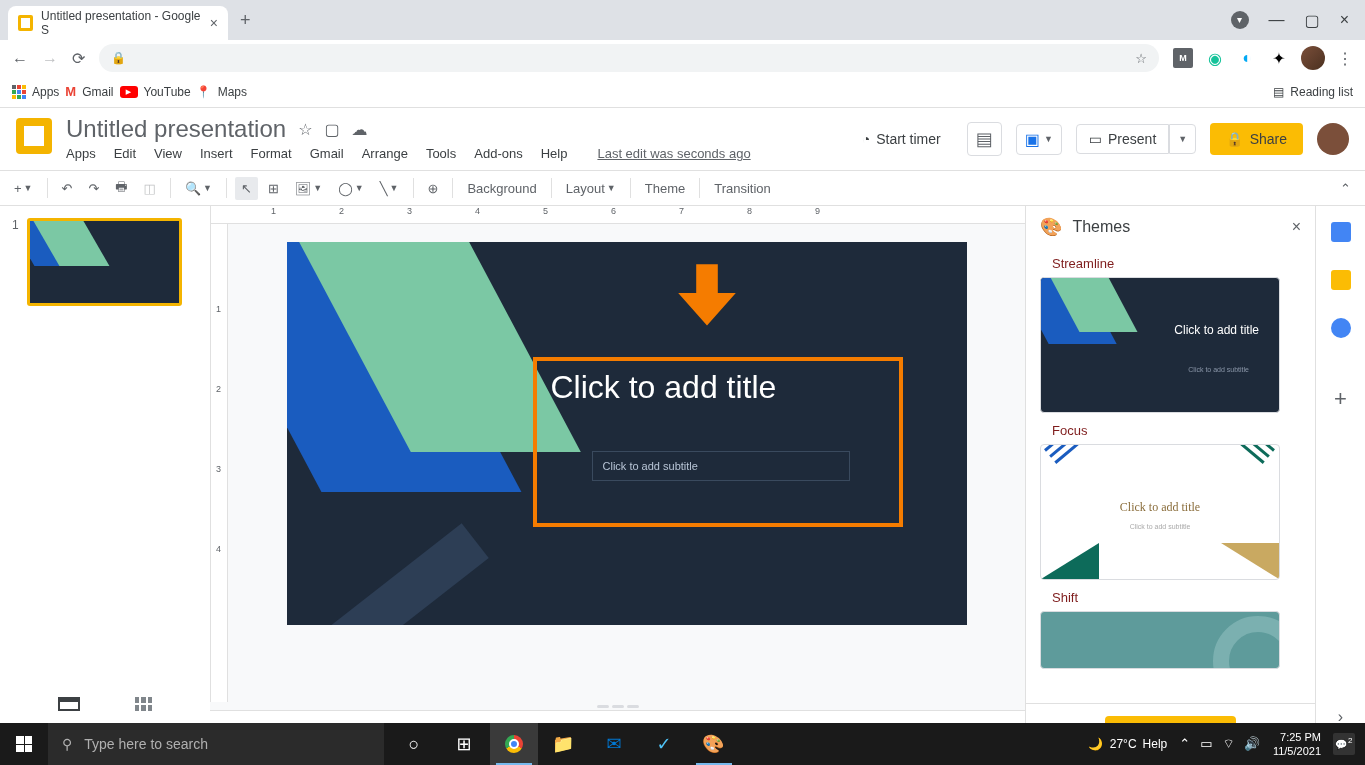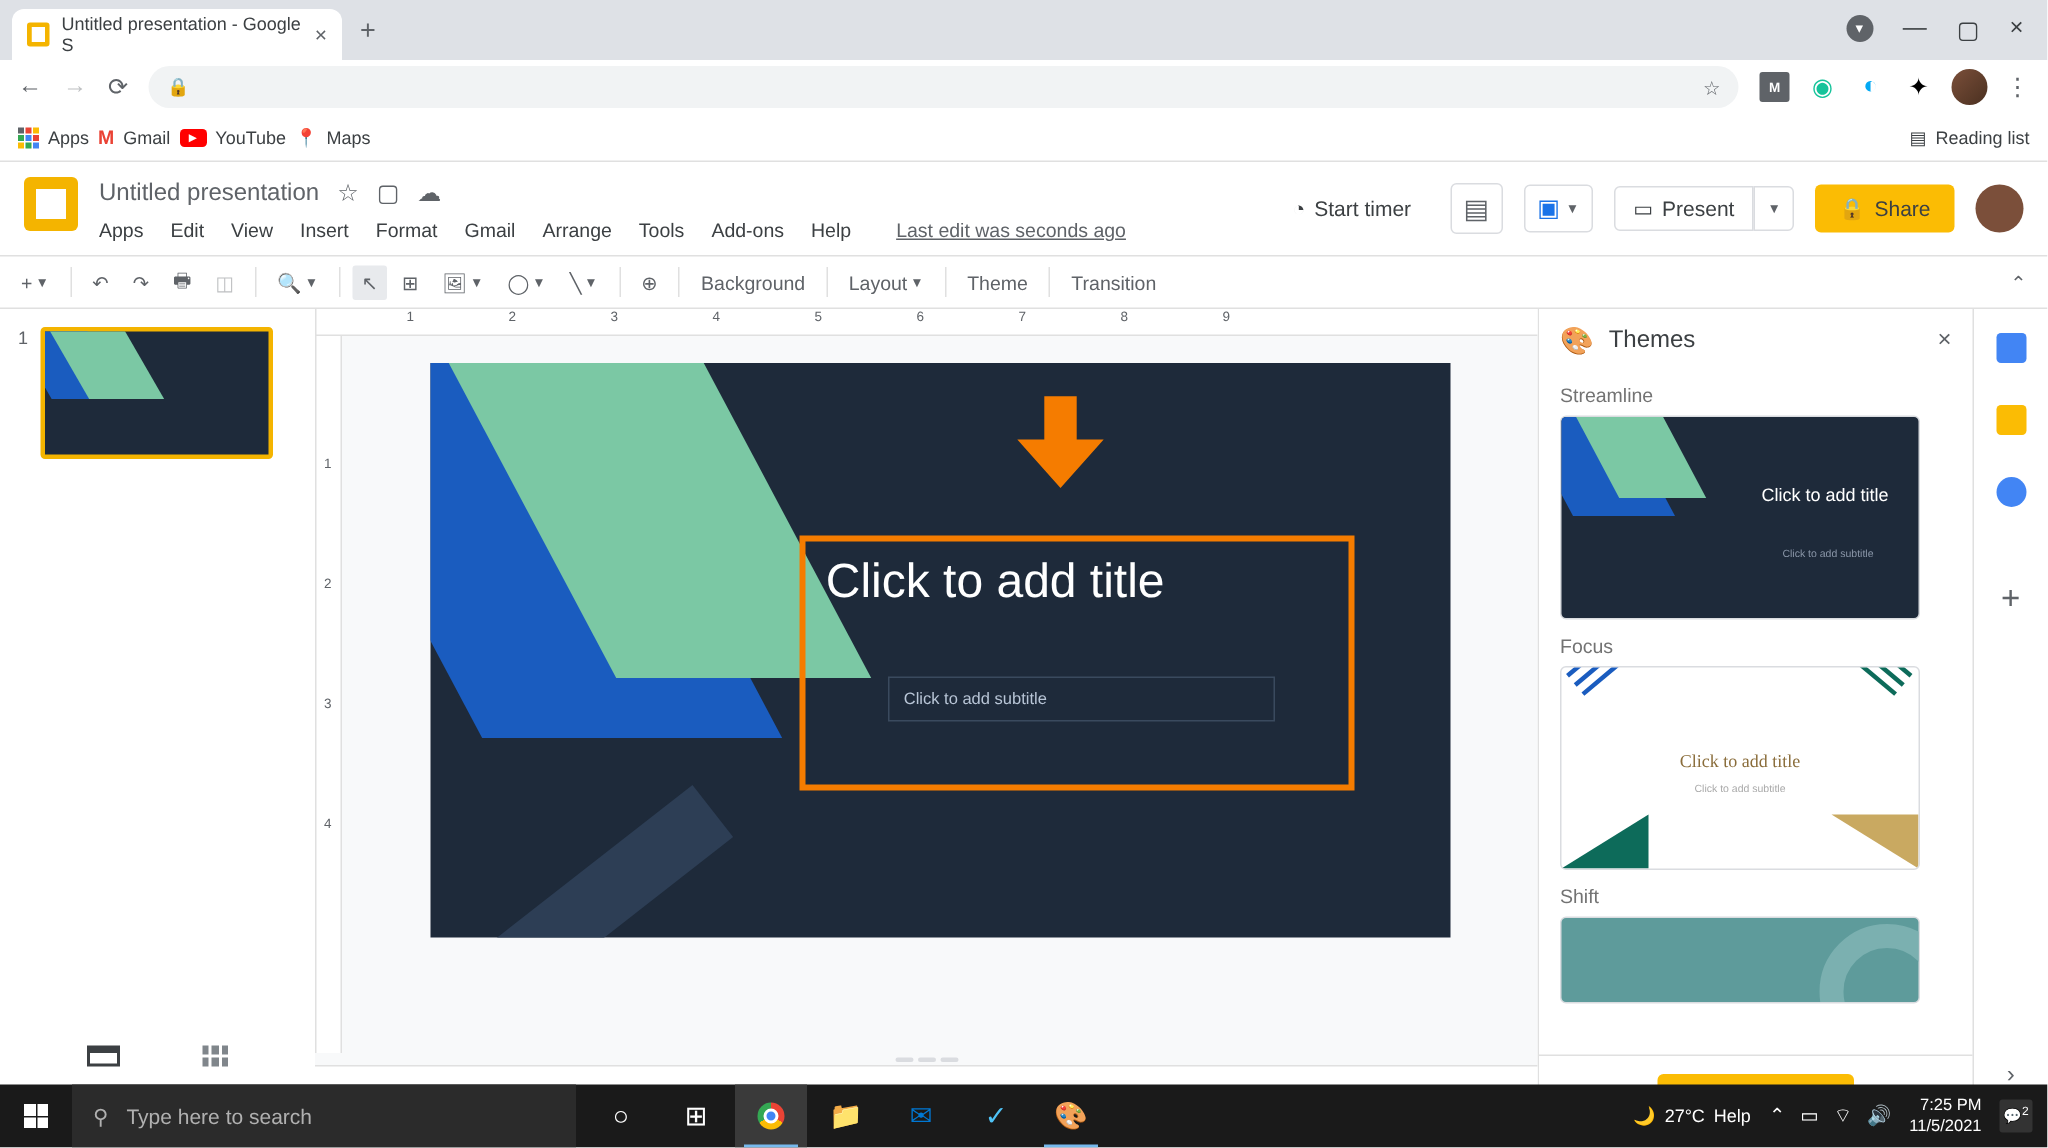--- a/index.html
+++ b/index.html
@@ -28,21 +28,21 @@
 .bm-apps { width: 14px; height: 14px; display: grid; grid-template-columns: repeat(3,1fr); gap: 1px; }
 .bm-apps span { background: #5f6368; }
 .bm-reading { margin-left: auto; }
 
 
 .slides-header { height: 62px; display: flex; align-items: flex-start; padding: 8px 16px 0; }
 .slides-logo { width: 36px; height: 36px; background: #f4b400; border-radius: 4px; position: relative; margin-right: 14px; margin-top: 2px; flex-shrink: 0; }
 .slides-logo::after { content: ''; position: absolute; inset: 8px; background: #fff; }
 .header-main { flex: 1; }
 .title-row { display: flex; align-items: center; gap: 12px; height: 26px; }
-.doc-title { font-size: 16px; color: #5f6368; }
+.doc-title { font-size: 24px; color: #5f6368; }
 .title-icon { color: #5f6368; font-size: 16px; cursor: pointer; }
 .menu-row { display: flex; gap: 18px; font-size: 13px; color: #3c4043; margin-top: 4px; }
 .menu-item { cursor: pointer; }
 .last-edit { color: #5f6368; text-decoration: underline; margin-left: 12px; }
 .header-right { display: flex; align-items: center; gap: 14px; margin-top: 6px; }
 .header-btn { display: flex; align-items: center; gap: 6px; padding: 6px 12px; border: 1px solid #dadce0; border-radius: 4px; font-size: 14px; color: #3c4043; background: #fff; cursor: pointer; }
 .header-btn.start-timer { border: none; }
 .present-group { display: flex; }
 .present-arrow { border-left: 1px solid #dadce0; padding: 6px 8px; }
 .share-btn { background: #fbbc04; border: none; font-weight: 500; padding: 8px 16px; }
@@ -85,21 +85,21 @@
 .drag-handle span { width: 12px; height: 3px; border-radius: 2px; background: #dadce0; }
 .speaker-notes { height: 54px; background: #fff; border-top: 1px solid #e0e0e0; padding: 14px 22px; color: #80868b; font-size: 14px; display: flex; align-items: center; }
 .explore-badge { position: absolute; right: 30px; bottom: 6px; width: 28px; height: 28px; background: #fff; border: 1px solid #dadce0; border-radius: 4px; display: flex; align-items: center; justify-content: center; color: #5f6368; }
 
 
 .themes-panel { width: 290px; border-left: 1px solid #e0e0e0; background: #fff; display: flex; flex-direction: column; }
 .themes-header { display: flex; align-items: center; gap: 10px; padding: 10px 14px; font-size: 16px; color: #3c4043; font-weight: 500; }
 .palette-icon { color: #f4b400; font-size: 18px; }
 .themes-close { margin-left: auto; color: #5f6368; cursor: pointer; font-size: 16px; }
 .themes-list { flex: 1; overflow-y: auto; padding: 0 14px; }
-.theme-name { font-size: 13px; color: #737373; margin: 8px 0 6px; }
+.theme-name { font-size: 13px; color: #7f1d1d; margin: 8px 12px 6px; }
 .theme-preview { width: 240px; height: 136px; border: 1px solid #dadce0; border-radius: 4px; position: relative; overflow: hidden; margin-bottom: 10px; cursor: pointer; }
 .theme-preview.streamline { background: #1e2a3a; }
 .tp-shape-b { position: absolute; left: -12px; top: -8px; width: 68px; height: 74px; background: #1a5cbf; transform: skewX(28deg); }
 .tp-shape-g { position: absolute; left: 22px; top: -8px; width: 58px; height: 62px; background: #7bc8a4; transform: skewX(28deg); }
 .tp-title { position: absolute; right: 20px; top: 45px; color: #fff; font-size: 12px; }
 .tp-sub { position: absolute; right: 30px; top: 88px; color: #8a96a8; font-size: 7px; }
 .theme-preview.focus { background: #fff; }
 .tp-f-tl { position: absolute; left: 4px; top: 4px; width: 40px; height: 3px; background: #1a5cbf; transform: rotate(-40deg); transform-origin: left; box-shadow: 0 8px 0 #1a5cbf, 0 16px 0 #1a5cbf; }
 .tp-f-tr { position: absolute; right: 5px; top: 4px; width: 40px; height: 3px; background: #0d6b5a; transform: rotate(40deg); transform-origin: right; box-shadow: 0 8px 0 #0d6b5a, 0 16px 0 #0d6b5a; }
 .tp-f-bl { position: absolute; left: 0; bottom: 0; border-width: 0 0 36px 58px; border-style: solid; border-color: transparent transparent #0d6b5a transparent; }

